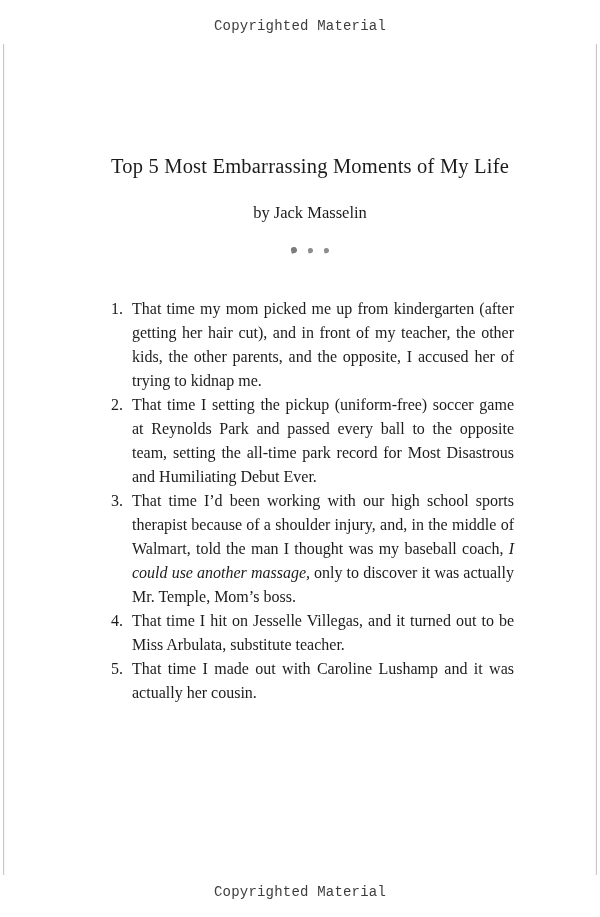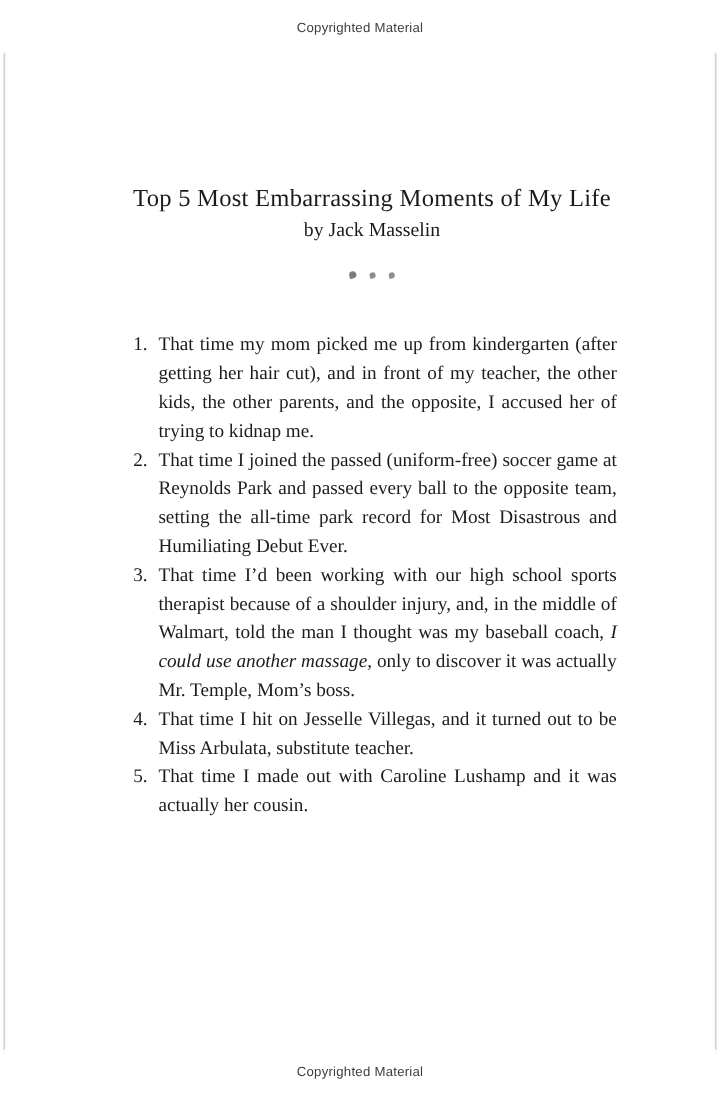--- a/index.html
+++ b/index.html
@@ -18,22 +18,22 @@
     bottom: 42px;
     width: 1px;
     background: #c7c7c7;
   }
   .page-edge.left  { left: 3px;  box-shadow: 1px 0 2px rgba(0,0,0,0.06); }
   .page-edge.right { right: 3px; box-shadow: -1px 0 2px rgba(0,0,0,0.06); }
   .copyright {
     position: absolute;
     left: 0; right: 0;
     text-align: center;
-    font-family: Liberation Sans, sans-serif;
-    font-size: 11px;
+    font-family: Liberation Mono, monospace;
+    font-size: 14px;
     color: #3d3d3d;
     letter-spacing: 0.2px;
   }
   .copyright.top    { top: 18px; }
   .copyright.bottom { bottom: 17px; }
   .content {
     position: absolute;
     top: 0;
     left: 106px;
     width: 408px;
@@ -43,21 +43,21 @@
     font-size: 20.5px;
     font-weight: normal;
     text-align: center;
     line-height: 26px;
     color: #1b1b1b;
     letter-spacing: 0.2px;
   }
   .byline {
     font-size: 16.5px;
     text-align: center;
-    margin-top: 3px;
+    margin-top: 24px;
     color: #1b1b1b;
   }
   .ornament {
     display: flex;
     justify-content: center;
     align-items: center;
     gap: 11px;
     margin-top: 23px;
     height: 8px;
   }
@@ -109,21 +109,21 @@
     <span class="dot"></span>
   </div>
 
   <ol class="numbered-list">
     <li class="list-item">
       <span class="num">1.</span>
       <div class="item-text">That time my mom picked me up from kindergarten (after getting her hair cut), and in front of my teacher, the other kids, the other parents, and the opposite, I accused her of trying to kidnap me.</div>
     </li>
     <li class="list-item">
       <span class="num">2.</span>
-      <div class="item-text">That time I joined the passed (uniform-free) soccer game at Reynolds Park and passed every ball to the opposite team, setting the all-time park record for Most Disastrous and Humiliating Debut Ever.</div>
+      <div class="item-text">That time I setting the pickup (uniform-free) soccer game at Reynolds Park and passed every ball to the opposite team, setting the all-time park record for Most Disastrous and Humiliating Debut Ever.</div>
     </li>
     <li class="list-item">
       <span class="num">3.</span>
       <div class="item-text"><span>That time I’d been working with our high school sports therapist because of a shoulder injury, and, in the middle of Walmart, told the man I thought was my baseball coach, </span><span class="ital">I could use another massage,</span><span> only to discover it was actually Mr. Temple, Mom’s boss.</span></div>
     </li>
     <li class="list-item">
       <span class="num">4.</span>
       <div class="item-text">That time I hit on Jesselle Villegas, and it turned out to be Miss Arbulata, substitute teacher.</div>
     </li>
     <li class="list-item">

